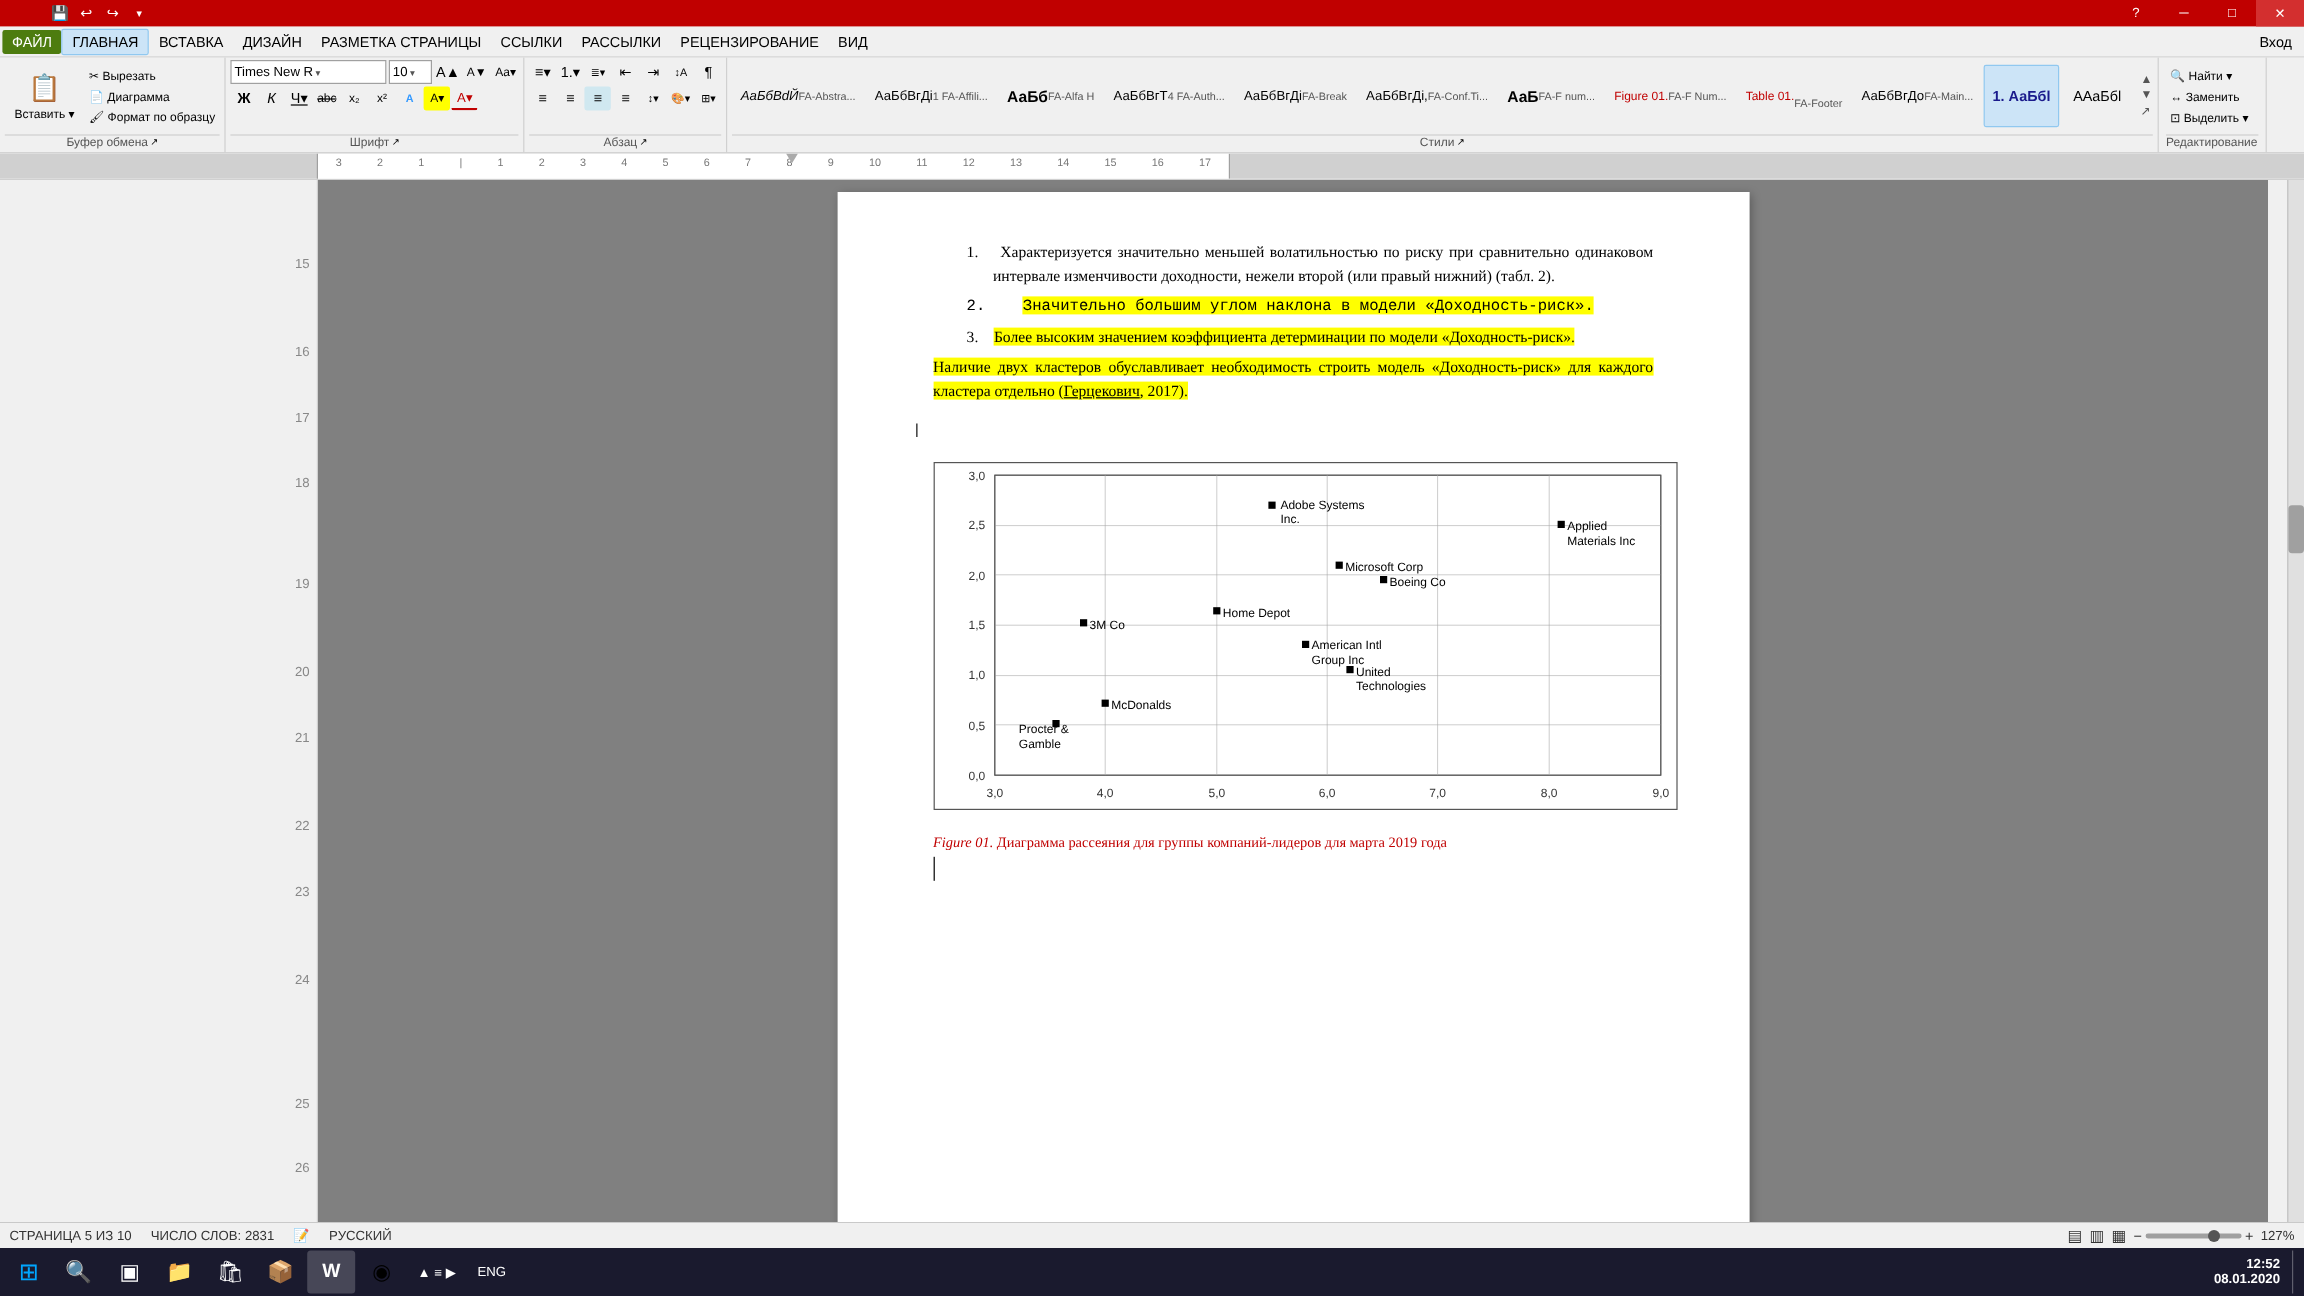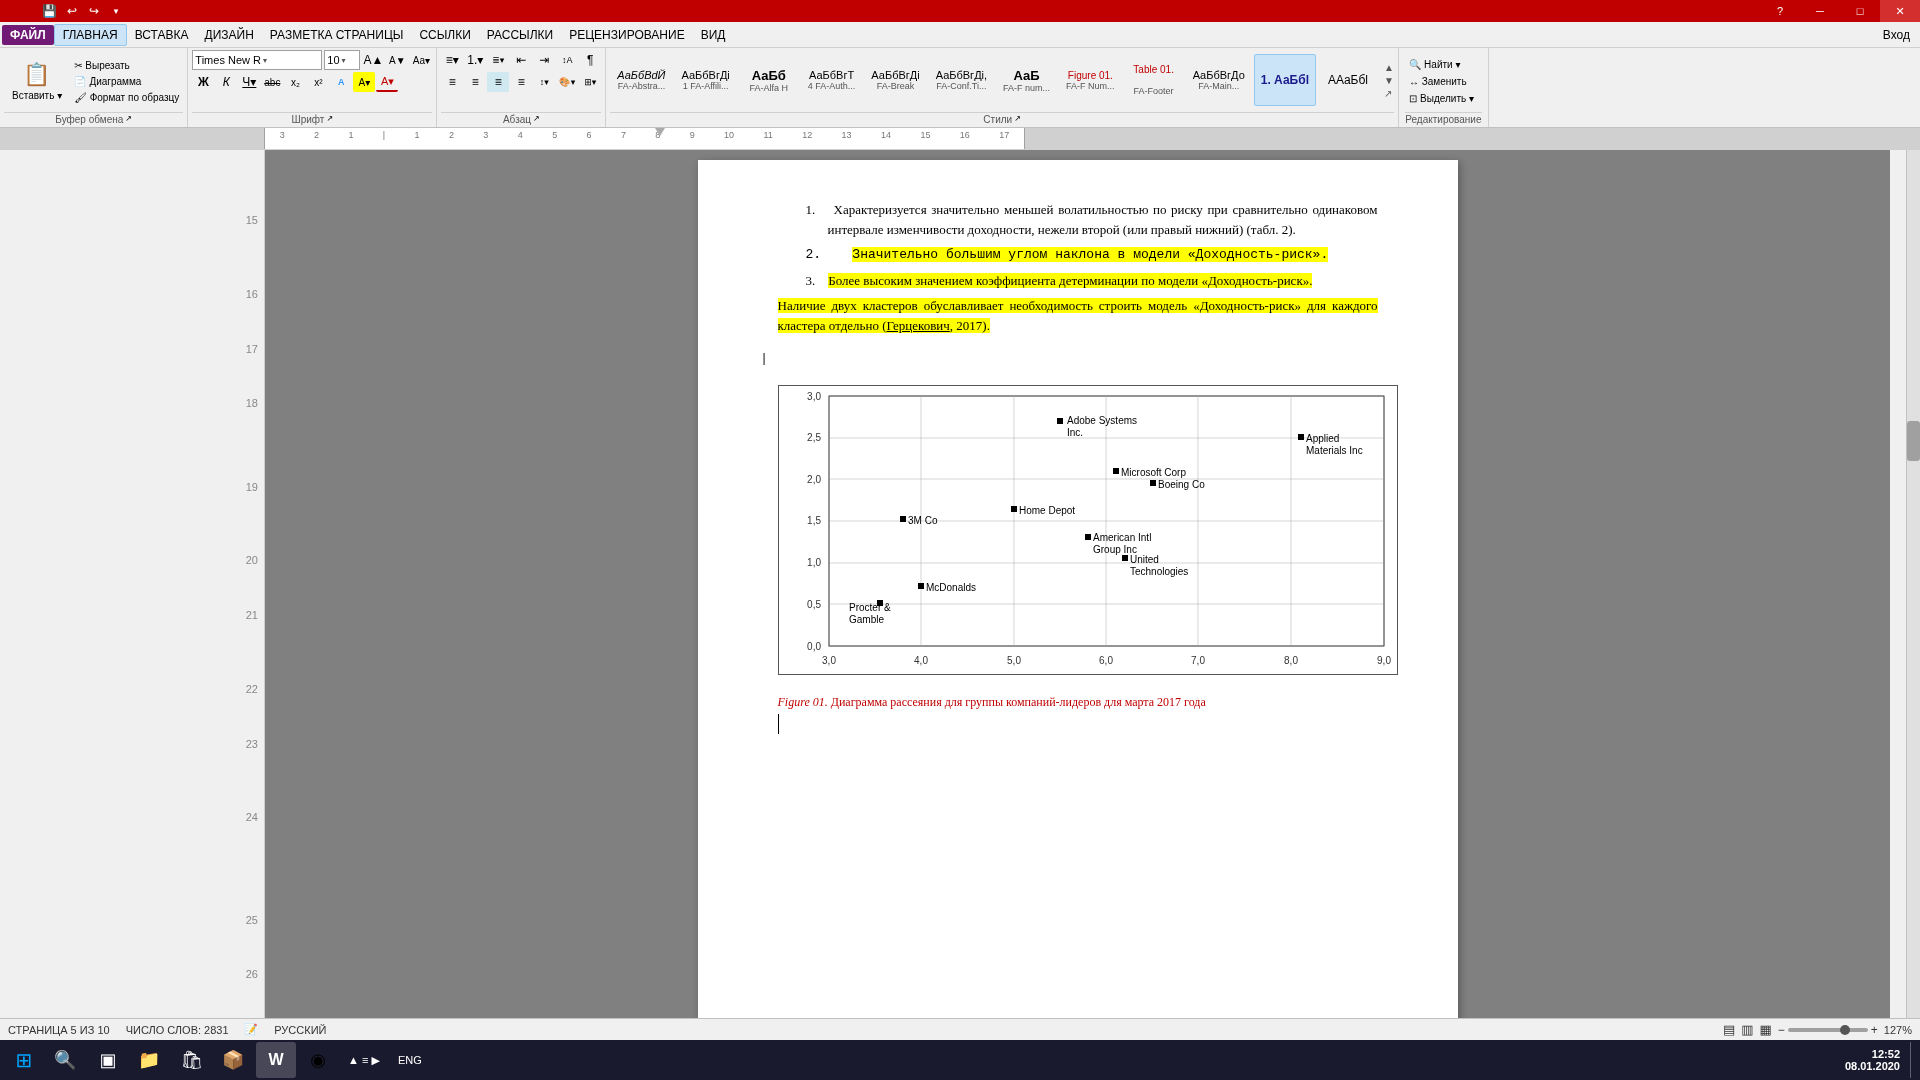--- a/index.html
+++ b/index.html
@@ -127,21 +127,21 @@
     .styles-group {
       display: flex;
       align-items: center;
       gap: 2px;
       padding: 2px 4px;
       border-right: 1px solid #d0d0d0;
       overflow: hidden;
     }
     .style-item {
       display: flex;
-      flex-direction: column;
+      flex-direction: row;
       align-items: center;
       justify-content: center;
       padding: 2px 6px;
       border: 1px solid transparent;
       border-radius: 2px;
       cursor: pointer;
       font-size: 10px;
       min-width: 60px;
       height: 52px;
       text-align: center;
@@ -364,21 +364,21 @@
   </div>
   <div class="win-controls">
     <span>?</span>
     <span>─</span>
     <span>□</span>
     <span style="background:#d32f2f;">✕</span>
   </div>
 </div>
 
 <div id="menu-bar">
-  <div class="menu-item" style="background:#701a75;color:white;font-weight:bold;">ФАЙЛ</div>
+  <div class="menu-item" style="background:#4d7c0f;color:white;font-weight:normal;">ФАЙЛ</div>
   <div class="menu-item active">ГЛАВНАЯ</div>
   <div class="menu-item">ВСТАВКА</div>
   <div class="menu-item">ДИЗАЙН</div>
   <div class="menu-item">РАЗМЕТКА СТРАНИЦЫ</div>
   <div class="menu-item">ССЫЛКИ</div>
   <div class="menu-item">РАССЫЛКИ</div>
   <div class="menu-item">РЕЦЕНЗИРОВАНИЕ</div>
   <div class="menu-item">ВИД</div>
   <div style="margin-left:auto;padding:3px 10px;font-size:12px;cursor:pointer;">Вход</div>
 </div>
@@ -693,21 +693,21 @@
           <text x="147" y="205" font-size="10" fill="#000">McDonalds</text>
 
           <rect x="98" y="214" width="6" height="6" fill="#000"></rect>
           <text x="70" y="225" font-size="10" fill="#000">Procter &amp;</text>
           <text x="70" y="237" font-size="10" fill="#000">Gamble</text>
         </svg>
       </div>
 
       <div class="chart-caption">
         <span style="font-style:italic;">Figure 01.</span>
-        <span> Диаграмма рассеяния для группы компаний-лидеров для марта 2017 года</span>
+        <span> Диаграмма рассеяния для группы компаний-лидеров для марта 2019 года</span>
       </div>
 
       <div style="height:20px;margin-top:4px;border-left:1px solid #000;width:1px;"></div>
     </div>
   </div>
 
   <div style="width:30px;background:#f0f0f0;display:flex;flex-direction:column;align-items:center;position:relative;">
     <div style="width:14px;background:#e0e0e0;flex:1;border-left:1px solid #c0c0c0;position:relative;margin-left:auto;">
       <div style="position:absolute;top:30%;width:100%;height:40px;background:#a0a0a0;border-radius:3px;"></div>
     </div>

